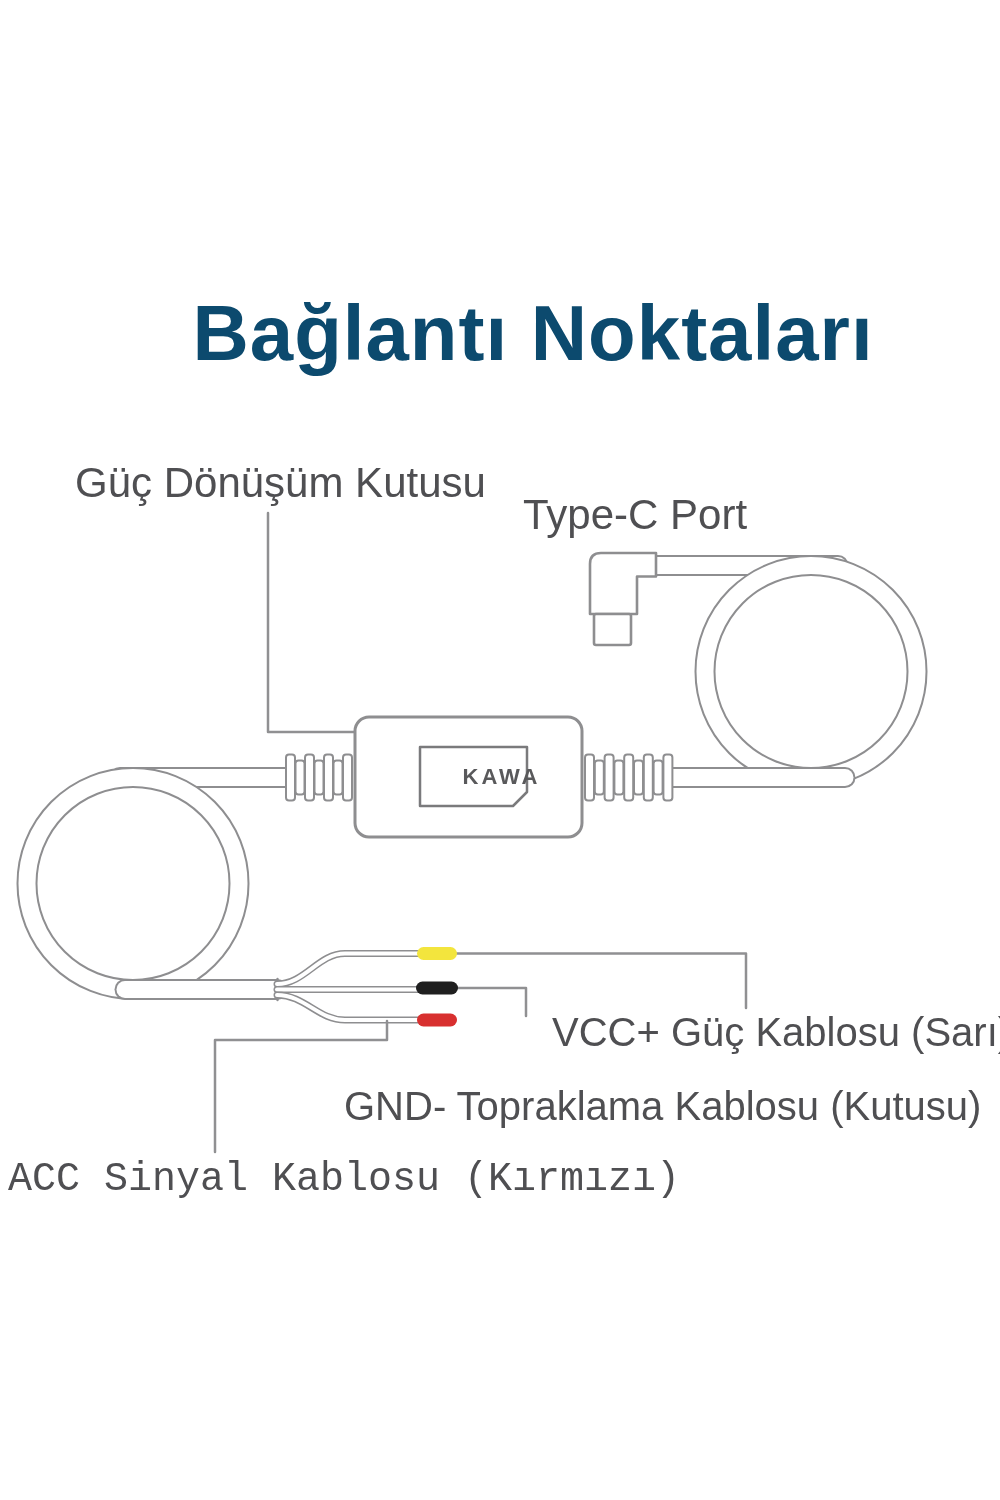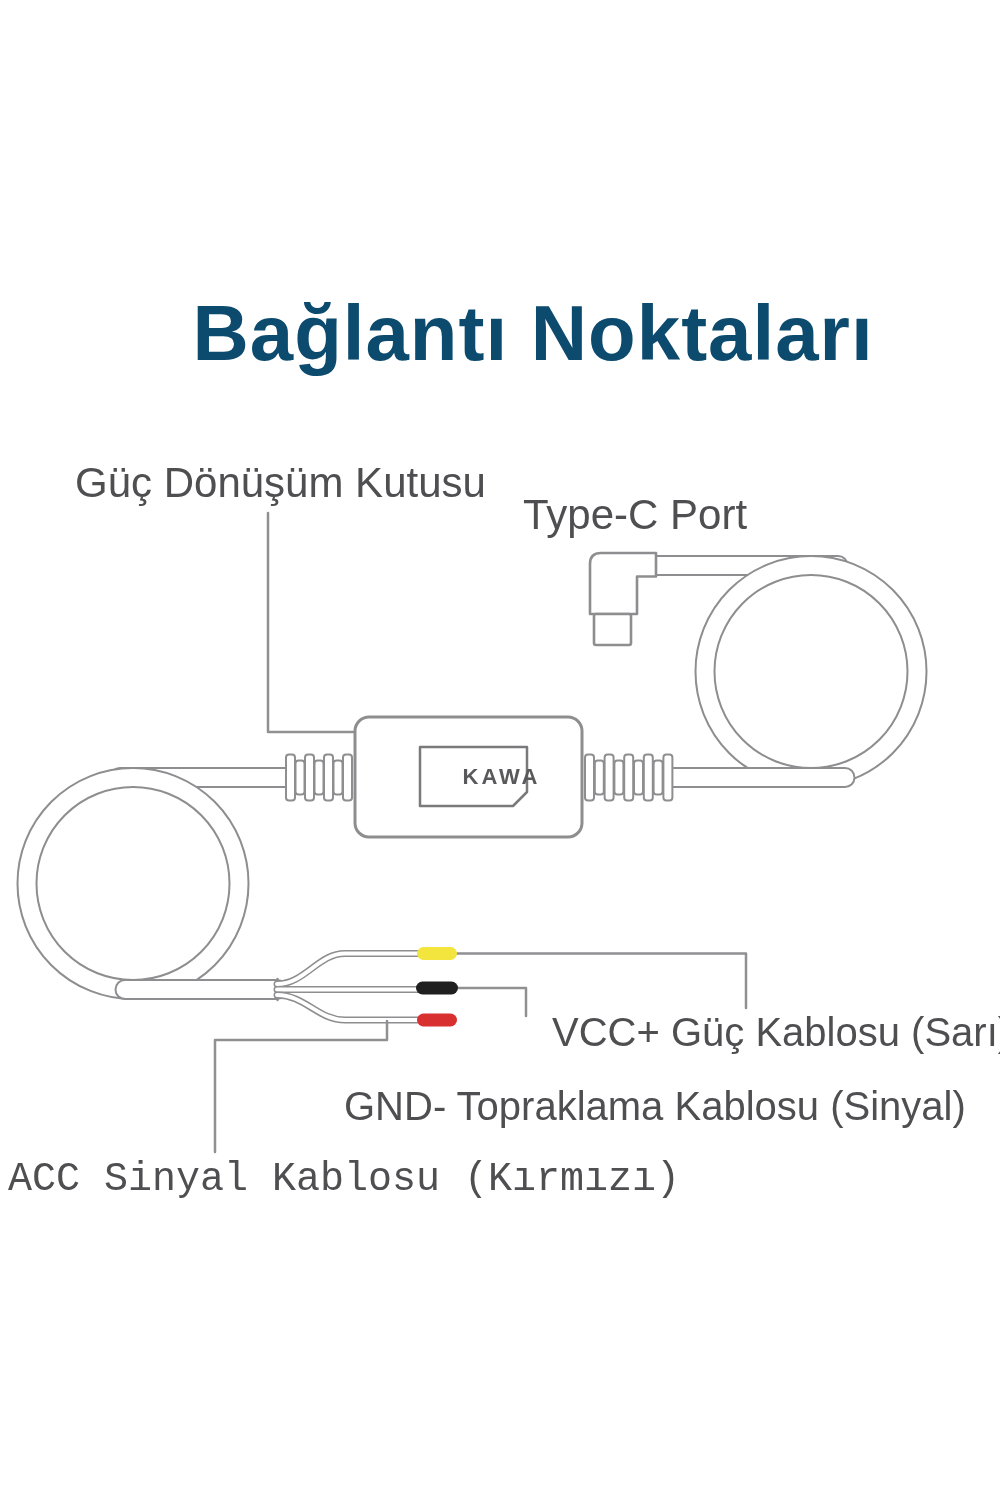--- a/index.html
+++ b/index.html
@@ -118,19 +118,19 @@
 </svg>
 
 <div class="title">Bağlantı Noktaları</div>
 
 <div id="lbl-power-box" class="lbl lbl-top">Güç Dönüşüm Kutusu</div>
 
 <div id="lbl-typec" class="lbl lbl-top">Type-C Port</div>
 
 <div id="lbl-vcc" class="lbl lbl-wire">VCC+ Güç Kablosu (Sarı)</div>
 
-<div id="lbl-gnd" class="lbl lbl-wire">GND- Topraklama Kablosu (Sinyal)</div>
+<div id="lbl-gnd" class="lbl lbl-wire">GND- Topraklama Kablosu (Kutusu)</div>
 
 <div id="lbl-acc" class="lbl lbl-wire">ACC Sinyal Kablosu (Kırmızı)</div>
 
 <div id="kawa-sticker-text">KAWA</div>
 
 </div>
 
 </body></html>

